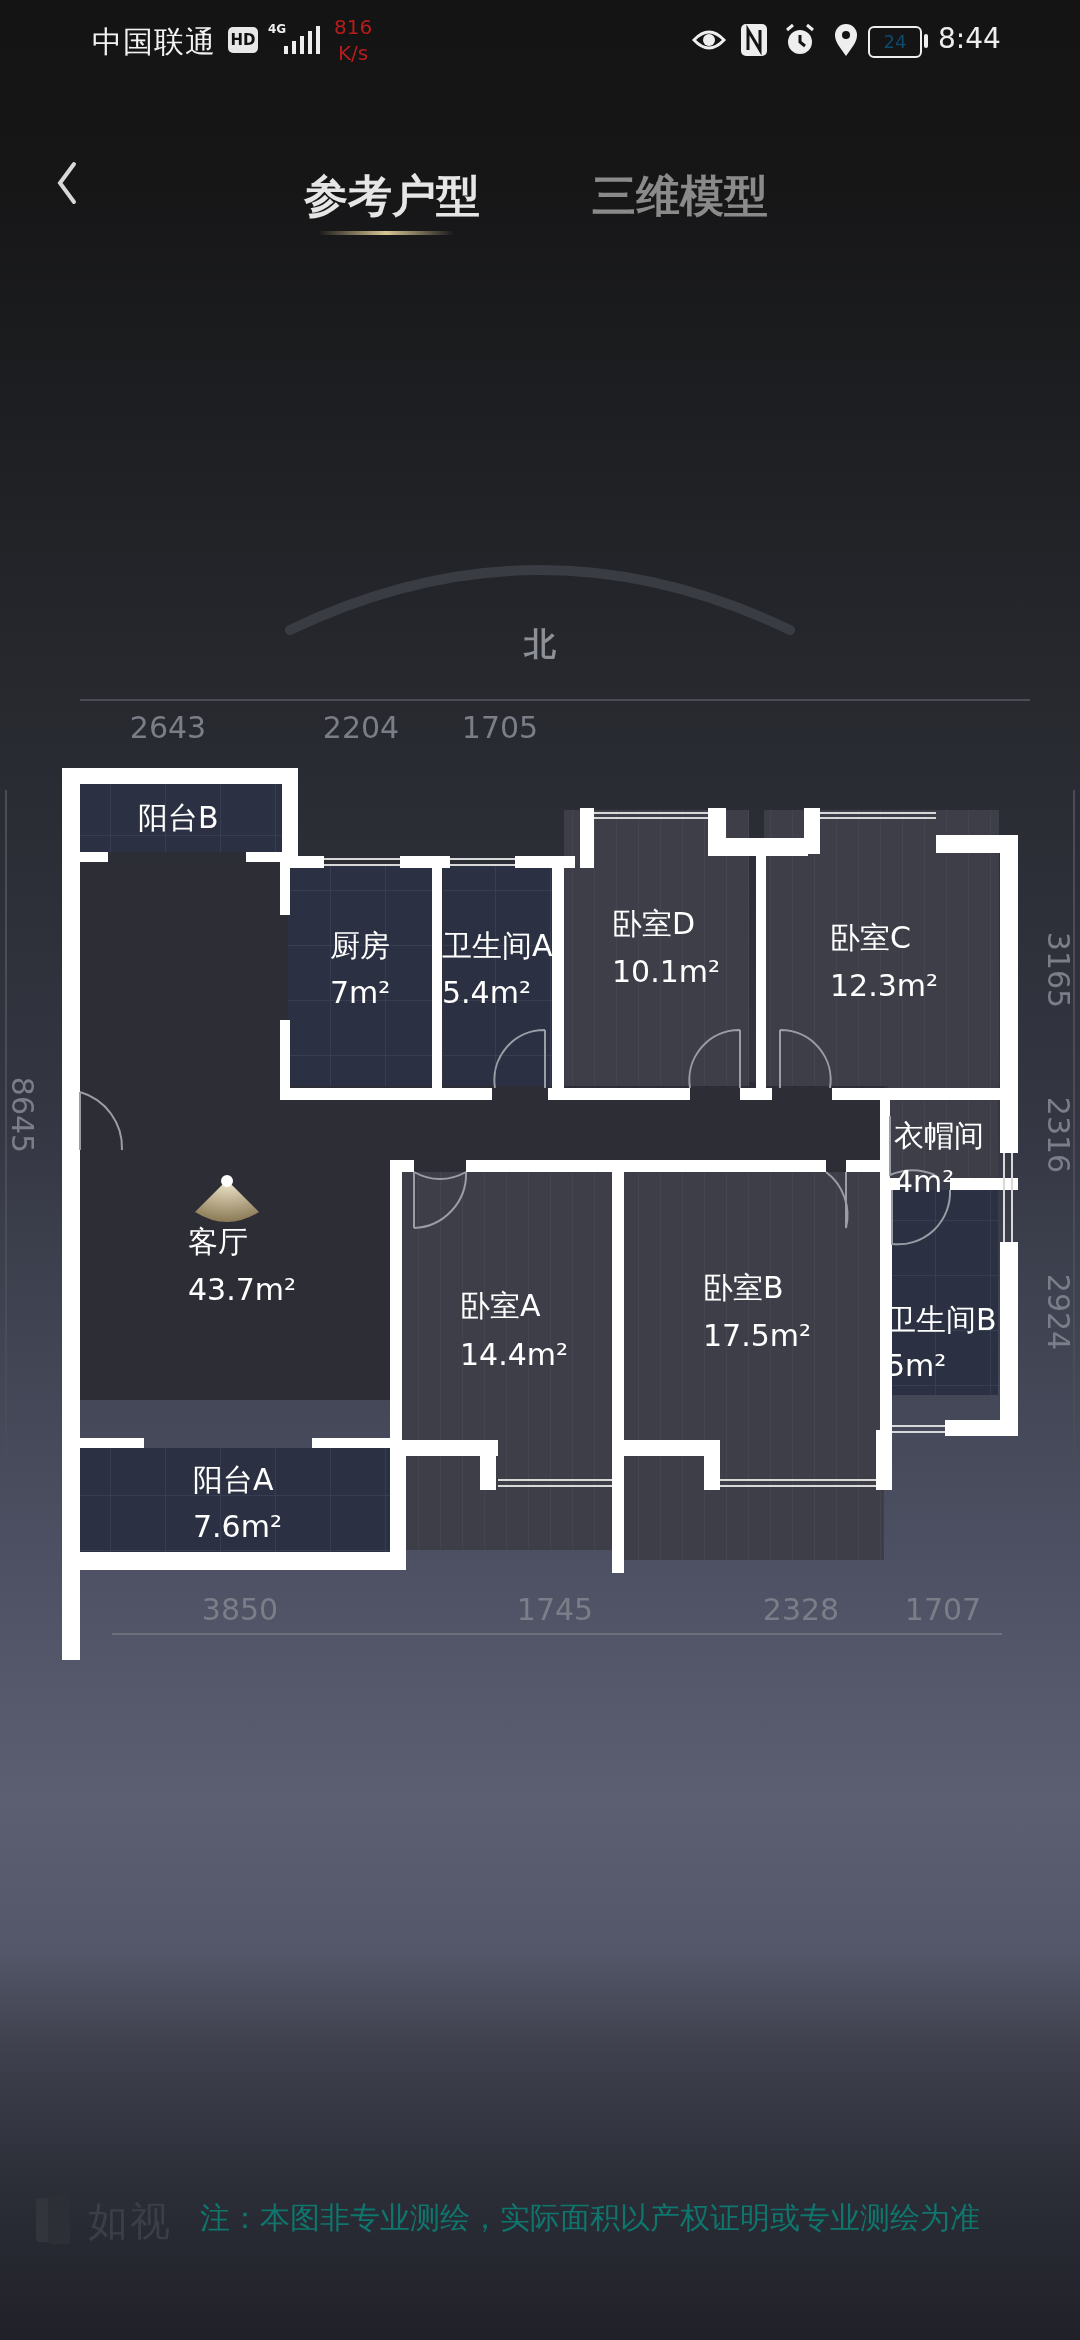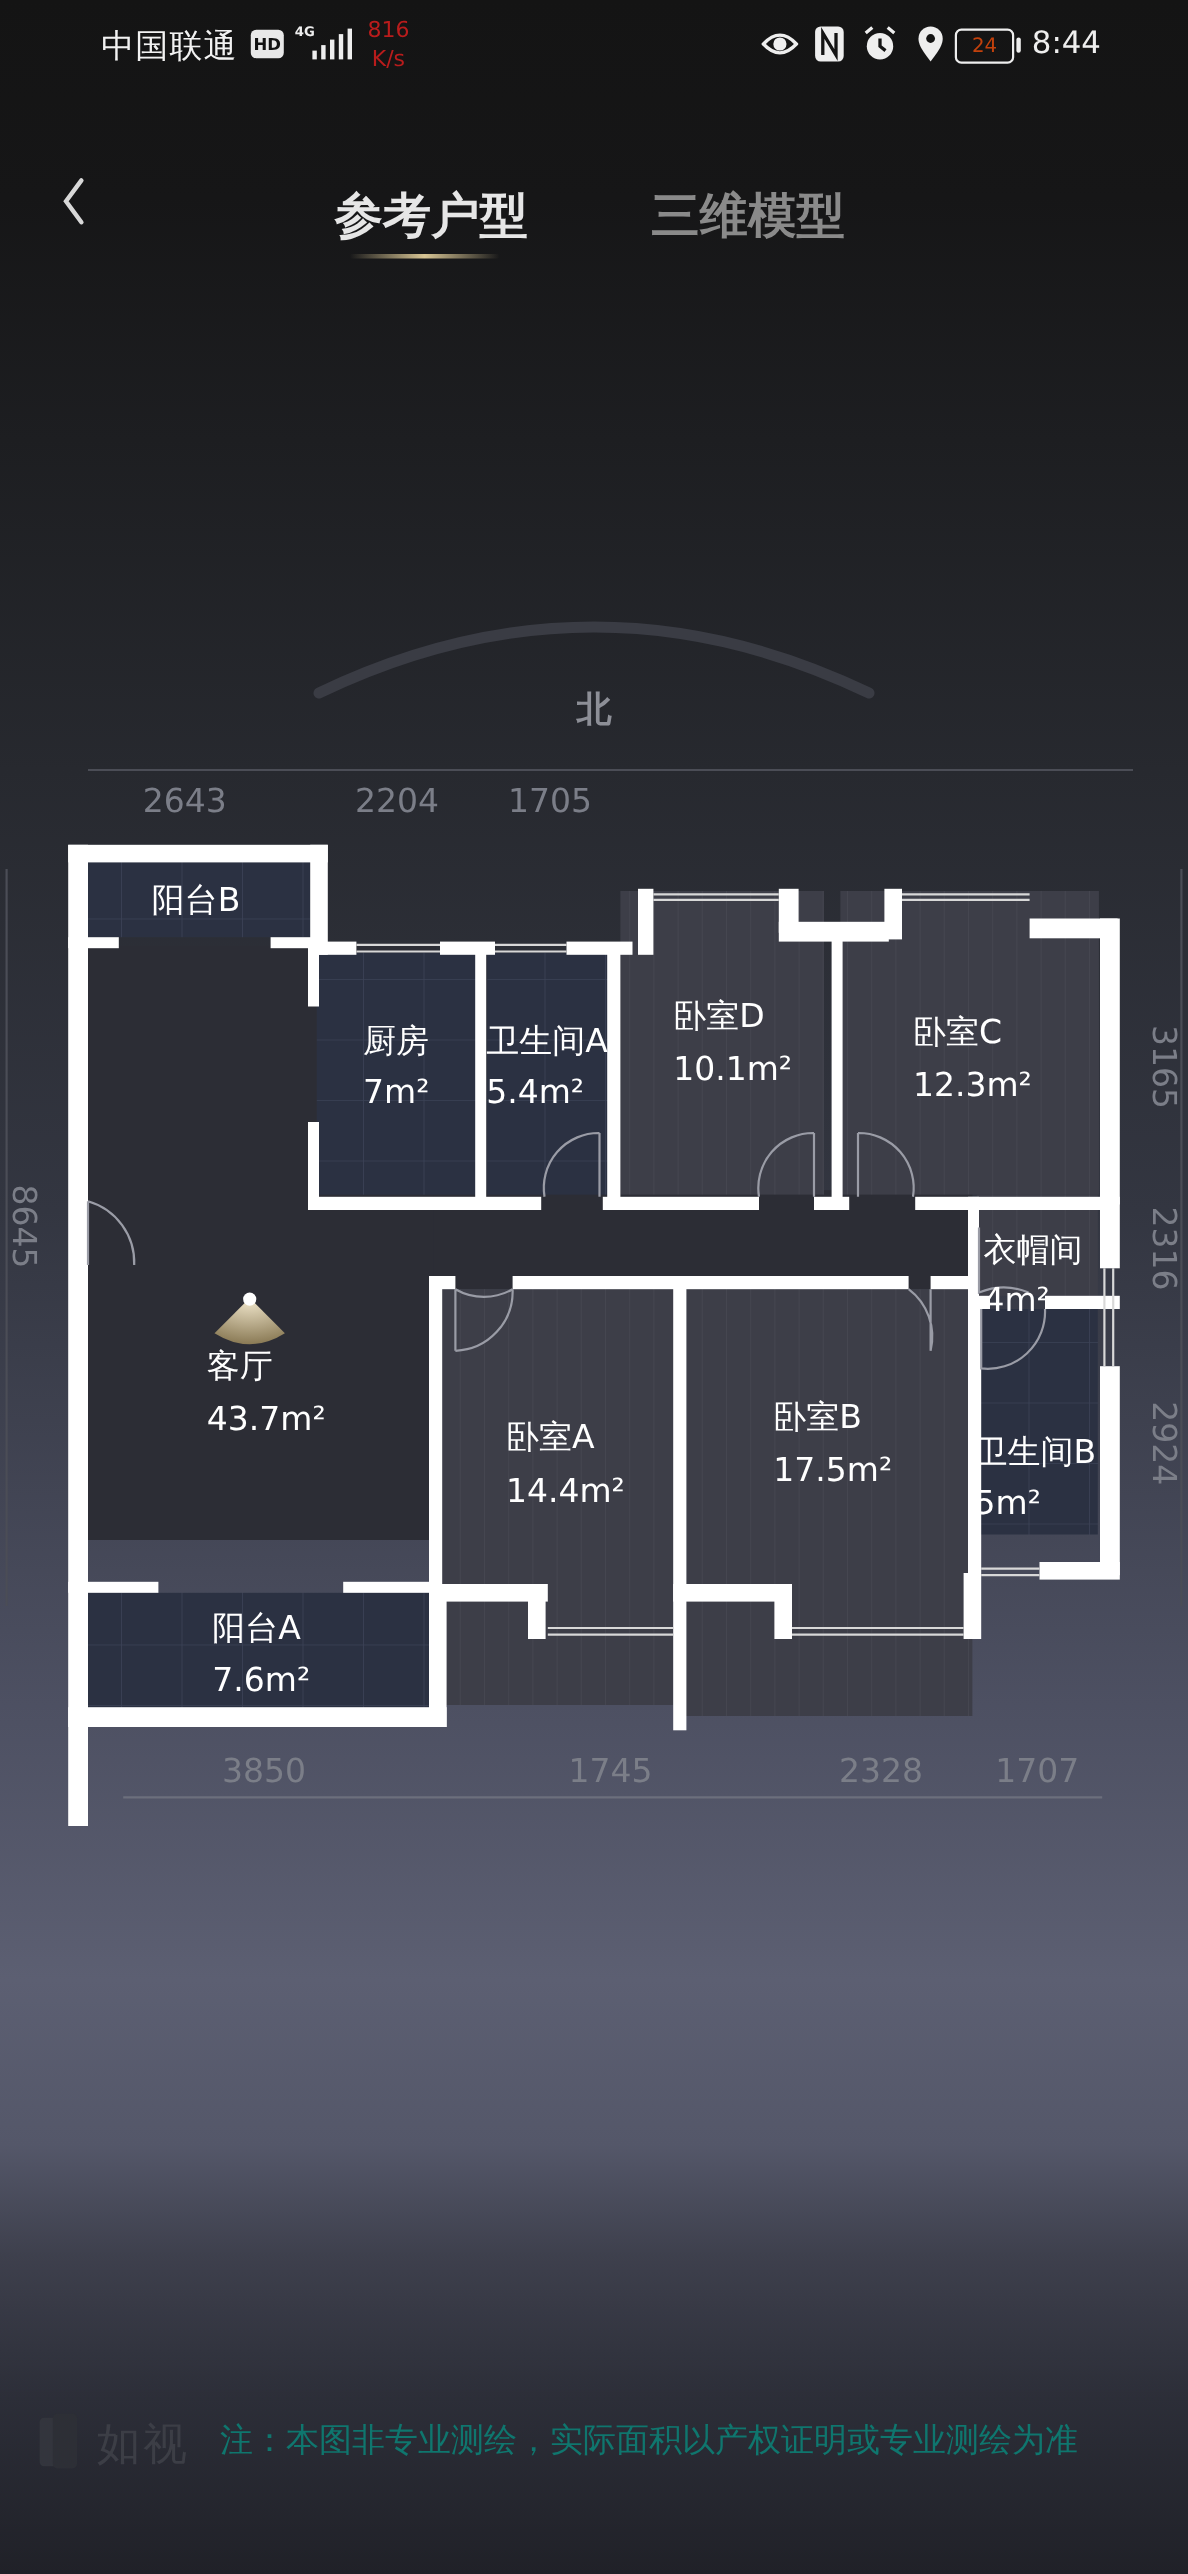--- a/index.html
+++ b/index.html
@@ -14,21 +14,21 @@
   }
   .status-bar { position:absolute; left:0; top:0; width:1080px; height:84px; }
   .status-bar .carrier { position:absolute; left:92px; top:22px; font-size:30px; color:#f2f2f2; letter-spacing:1px; font-family:Liberation Sans, sans-serif; }
   .status-bar .hd { position:absolute; left:228px; top:27px; width:30px; height:26px; background:#e8e8e8; color:#111; font-size:15px; font-weight:bold; border-radius:5px; text-align:center; line-height:26px; }
   .status-bar .net { position:absolute; left:268px; top:22px; font-size:12px; color:#eee; font-weight:bold; line-height:14px; }
   .status-bar .signal { position:absolute; left:284px; top:28px; display:flex; align-items:flex-end; gap:4px; height:26px; }
   .status-bar .signal i { display:block; width:4px; background:#eee; }
   .status-bar .speed { position:absolute; left:334px; top:14px; font-size:20px; color:#b91c1c; line-height:26px; text-align:center; }
   .status-bar .icons { position:absolute; left:692px; top:22px; display:flex; gap:14px; align-items:center; }
   .status-bar .icons span { display:inline-block; width:32px; height:36px; color:#eee; font-size:28px; line-height:36px; text-align:center; }
-  .status-bar .battery { position:absolute; left:868px; top:26px; width:50px; height:28px; border:2px solid #eee; border-radius:6px; font-size:18px; text-align:center; line-height:28px; color:#c2410c; }
+  .status-bar .battery { position:absolute; left:868px; top:26px; width:50px; height:28px; border:2px solid #eee; border-radius:6px; font-size:18px; text-align:center; line-height:28px; color:#0c4a6e; }
   .status-bar .battery-tip { position:absolute; left:924px; top:34px; width:4px; height:14px; background:#eee; border-radius:2px; }
   .status-bar .clock { position:absolute; left:938px; top:22px; font-size:28px; color:#eee; }
 
   .nav { position:absolute; left:0; top:130px; width:1080px; height:120px; }
   .nav .back { position:absolute; left:48px; top:18px; width:40px; height:60px; cursor:pointer; }
   .nav .tab { position:absolute; top:18px; font-size:44px; font-weight:bold; cursor:pointer;margin-top:19px; }
   .nav .tab.active { left:304px; color:#e6e6e6; }
   .nav .tab.inactive { left:592px; color:#8a8a8a; }
   .nav .indicator { position:absolute; left:318px; top:101px; width:136px; height:4px; border-radius:2px;
     background:linear-gradient(90deg, rgba(200,180,130,0), #d8c594 50%, rgba(200,180,130,0)); }

